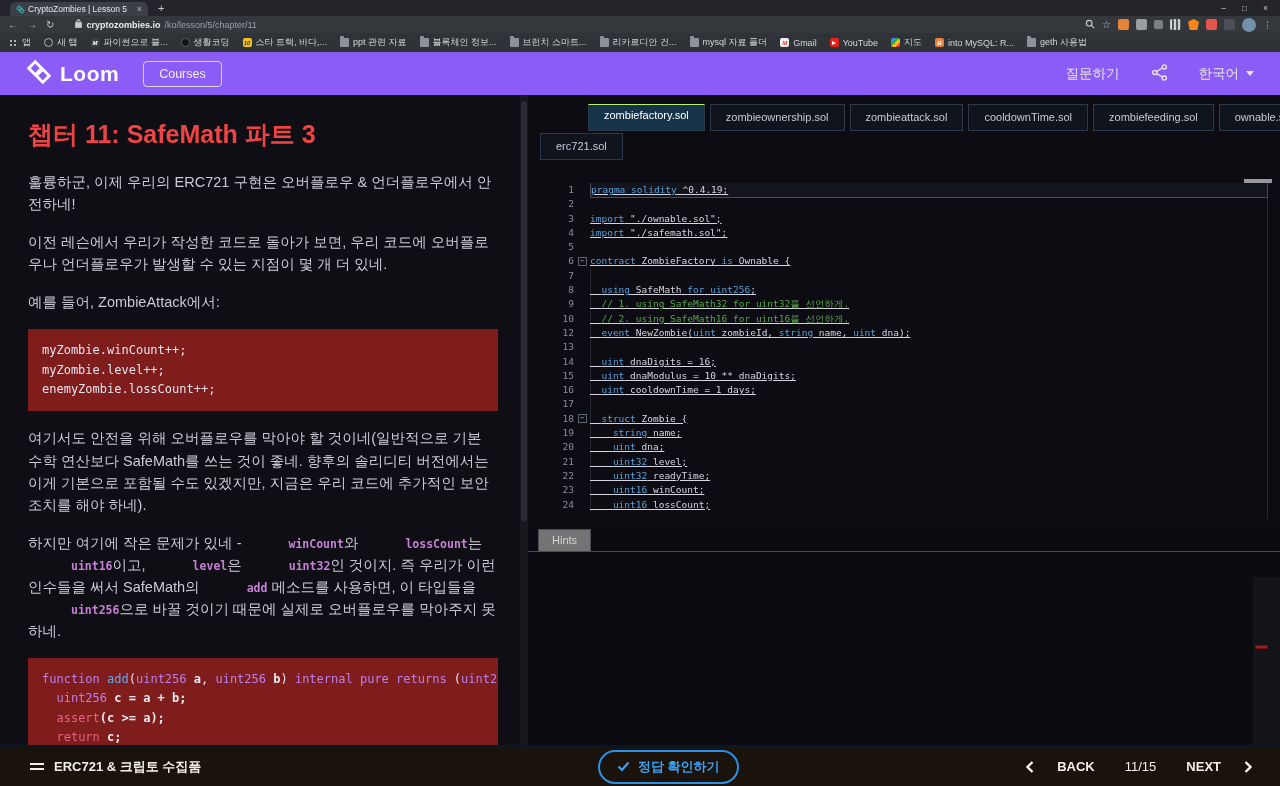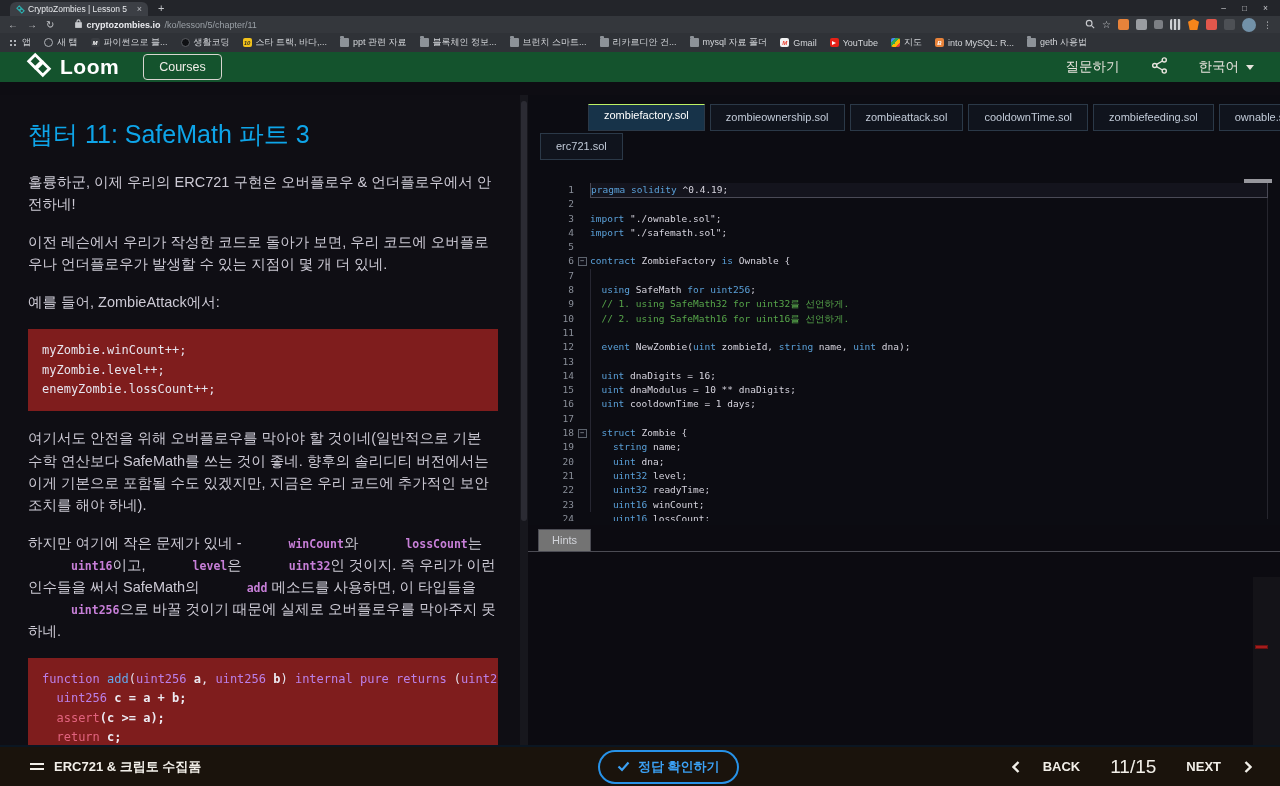--- a/index.html
+++ b/index.html
@@ -37,32 +37,32 @@
   .bi-ten{background:#f2c21b;color:#332;}
   .bi-folder{background:#8d9298;border-radius:1px;}
   .bi-folder::before{content:"";position:absolute;top:-2px;left:0;width:4px;height:2px;background:#8d9298;border-radius:1px 1px 0 0;}
   .bi-gmail{background:#f2f2f2;color:#ea4335;}
   .bi-yt{background:#e62117;}
   .bi-yt::after{content:"";border-left:4px solid #fff;border-top:2.5px solid transparent;border-bottom:2.5px solid transparent;}
   .bi-maps{background:linear-gradient(135deg,#4285f4 25%,#34a853 25% 50%,#fbbc05 50% 75%,#ea4335 75%);}
   .bi-b{background:#e8833a;}
 
   
-  .loomhdr{position:absolute;top:52px;left:0;right:0;height:30px;background:#14532d;display:flex;align-items:center;padding:0 26px;text-align:center;}
+  .loomhdr{position:absolute;top:52px;left:0;right:0;height:43px;background:#8b5cf6;display:flex;align-items:center;padding:0 26px;text-align:center;}
   .loomword{font-size:21px;font-weight:bold;color:#fff;margin-left:8px;letter-spacing:.5px;}
   .coursesbtn{margin-left:24px;border:1px solid #d8d5d0;border-radius:4px;color:#f0ede8;font-size:12.5px;padding:5px 15px;}
   .hdr-right{margin-left:auto;display:flex;align-items:center;gap:30px;color:#e8e4de;font-size:13.5px;}
   .langsel{display:flex;align-items:center;gap:7px;}
   .caret{width:0;height:0;border-left:4px solid transparent;border-right:4px solid transparent;border-top:5px solid #e8e4de;}
 
   
   .main{position:absolute;top:95px;left:0;right:0;bottom:41px;}
   .lesson{position:absolute;left:0;top:0;bottom:0;width:528px;background:#0f0e14;overflow:hidden;}
   .lesson-inner{padding:20px 30px 0 28px;color:#ccc9d4;font-size:14.5px;line-height:1.52;}
-  .lesson-inner h1{font-size:25px;color:#0ea5e9;margin:0 0 18px 0;font-weight:normal;}
+  .lesson-inner h1{font-size:25px;color:#ef4444;margin:0 0 18px 0;font-weight:bold;}
   .lesson-inner p{margin:0 0 16px 0;}
   .ic{font-family:"DejaVu Sans Mono",monospace;font-size:11.5px;color:#c77fd8;font-weight:bold;padding-left:43px;}
   .codeblock{background:#7f1d1d;padding:12px 14px;margin:0 0 16px 0;font-family:"DejaVu Sans Mono",monospace;font-size:12px;line-height:1.62;color:#e6e4ee;white-space:pre;overflow:hidden;}
   .codeblock .tk-kw{color:#bb80e8;}
   .codeblock .tk-fn{color:#64a8ec;}
   .codeblock .tk-red{color:#e2637e;}
   .codeblock .tk-var{color:#eceaf2;font-weight:bold;}
   .lesson-sb{position:absolute;right:0;top:0;bottom:0;width:8px;background:#17171d;}
   .lesson-sb .thumb{position:absolute;left:1px;right:1px;top:6px;height:420px;background:#2b2b33;border-radius:3px;}
 
@@ -71,42 +71,42 @@
   .tabrow{display:flex;gap:5px;padding-left:12px;margin-top:9px;}
   .tabrow + .tabrow{margin-top:2px;}
   .etab{background:#10141d;border:1px solid #2b3948;color:#c2cbd8;font-size:11px;padding:6px 15px 7px;white-space:nowrap;}
   .etab.active{background:#173349;border-top:1px solid #bef264;color:#fff;padding-top:4px;margin-left:48px;}
   .editor-view{position:absolute;left:0;right:0;top:88px;height:338px;overflow:hidden;font-family:"DejaVu Sans Mono",monospace;font-size:9.5px;line-height:14.3px;}
   .guide{position:absolute;left:62px;top:86px;width:1px;height:243px;background:#262631;}
   .line{display:flex;height:14.3px;align-items:center;position:relative;}
   .ln{width:46px;text-align:right;color:#8a8f99;font-size:9.5px;flex:none;}
   .fold{width:16px;flex:none;display:flex;align-items:center;justify-content:center;}
   .fold-box{width:9px;height:9px;border:1px solid #5d636d;color:#aab2bc;font-size:7px;line-height:7px;text-align:center;background:#0f0f17;}
-  .code{flex:1;white-space:pre;color:#d6d4de;margin-right:12px;}
+  .code{flex:1;white-space:pre;color:#d6d4de;margin-right:12px;text-decoration:underline;}
   .line.cur .code{border:1px solid #4a4a56;background:#14141d;margin-top:-1px;margin-bottom:-1px;}
   .editor-view .tk-kw{color:#5aa0d8;}
   .editor-view .tk-cm{color:#57a64a;}
   .mini-hscroll{position:absolute;top:84px;right:8px;width:28px;height:4px;background:#97979d;}
   .vtrack{position:absolute;top:92px;right:12px;width:1px;height:332px;background:#26262e;}
   
   .hints{position:absolute;left:0;right:0;top:430px;bottom:0;background:#0c0b11;}
   .hints-tab{position:absolute;left:10px;top:4px;height:22px;border:1px solid #4c4c54;border-bottom:none;background:#737373;color:#d2d4da;font-size:11px;padding:4px 13px;z-index:2;}
   .hints-line{position:absolute;left:0;right:0;top:26px;height:1px;background:#4c4c54;}
   .hints-strip{position:absolute;right:0;top:52px;bottom:0;width:27px;background:#141318;}
   .err-marker{position:absolute;right:12px;top:120px;width:13px;height:4px;background:#a51c1c;border:1px solid #6b1212;}
 
   
   .footer{position:absolute;left:0;right:0;bottom:0;height:41px;background:#1a130c;border-top:2px solid #0b1622;color:#f2efe9;}
   .f-left{position:absolute;left:30px;top:0;bottom:0;display:flex;align-items:center;gap:10px;font-size:13px;font-weight:bold;}
   .hamb{display:flex;flex-direction:column;gap:3px;}
   .hamb i{width:14px;height:2px;background:#f2efe9;display:block;}
   .checkbtn{position:absolute;left:598px;top:50%;transform:translateY(-50%);display:flex;align-items:center;gap:8px;border:2px solid #2792e8;border-radius:17px;padding:6px 17px;color:#3ba1f5;font-size:13px;font-weight:bold;background:transparent;}
   .f-right{position:absolute;right:28px;top:0;bottom:0;display:flex;align-items:center;gap:30px;font-size:13px;font-weight:bold;}
   .navbtn{display:flex;align-items:center;gap:23px;}
-  .pageno{font-weight:normal;font-size:19px;}
+  .pageno{font-weight:normal;font-size:13px;}
 </style>
 </head>
 <body>
 
 <div class="tabstrip">
   <div class="btab">
     <span class="fav">
       <svg width="9" height="9" viewBox="0 0 24 24" fill="none" stroke="#2bb3b3" stroke-width="3">
         <path d="M8.5 2.5 L14.5 8.5 L8.5 14.5 L2.5 8.5 Z"></path>
           <path d="M15.5 9.5 L21.5 15.5 L15.5 21.5 L9.5 15.5 Z"></path>
@@ -329,25 +329,20 @@
             <span class="ln">9</span>
             <span class="fold"></span>
             <span class="code"><span class="tk">  </span><span class="tk-cm">// 1. using SafeMath32 for uint32를 선언하게.</span></span>
           </div>
           <div class="line">
             <span class="ln">10</span>
             <span class="fold"></span>
             <span class="code"><span class="tk">  </span><span class="tk-cm">// 2. using SafeMath16 for uint16를 선언하게.</span></span>
           </div>
           <div class="line">
-            <span class="ln">11</span>
-            <span class="fold"></span>
-            <span class="code"></span>
-          </div>
-          <div class="line">
             <span class="ln">12</span>
             <span class="fold"></span>
             <span class="code"><span class="tk">  </span><span class="tk-kw">event</span><span class="tk"> NewZombie(</span><span class="tk-kw">uint</span><span class="tk"> zombieId, </span><span class="tk-kw">string</span><span class="tk"> name, </span><span class="tk-kw">uint</span><span class="tk"> dna);</span></span>
           </div>
           <div class="line">
             <span class="ln">13</span>
             <span class="fold"></span>
             <span class="code"></span>
           </div>
           <div class="line">

